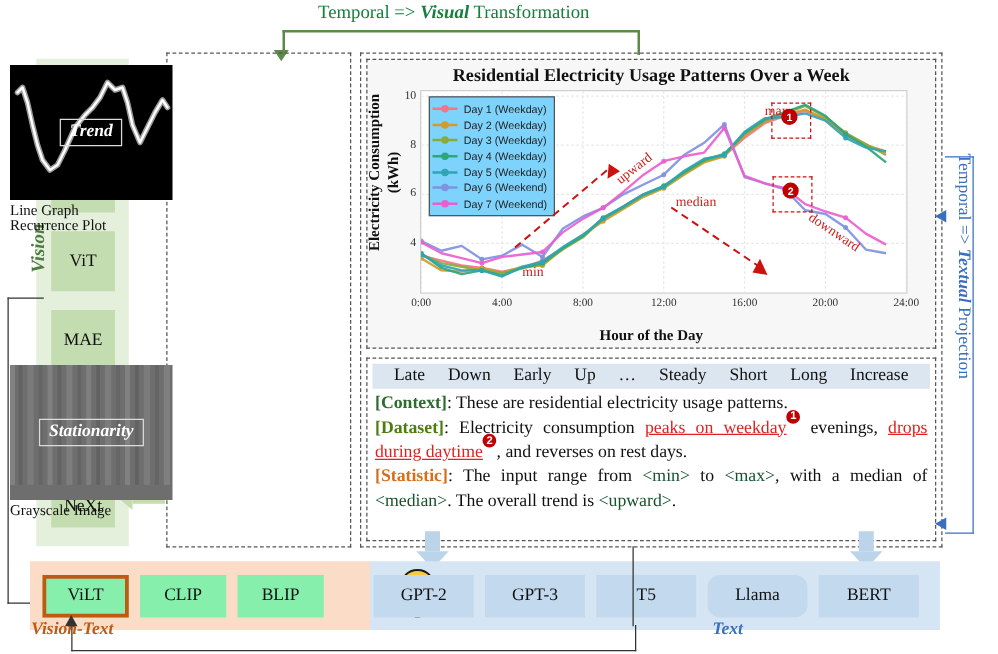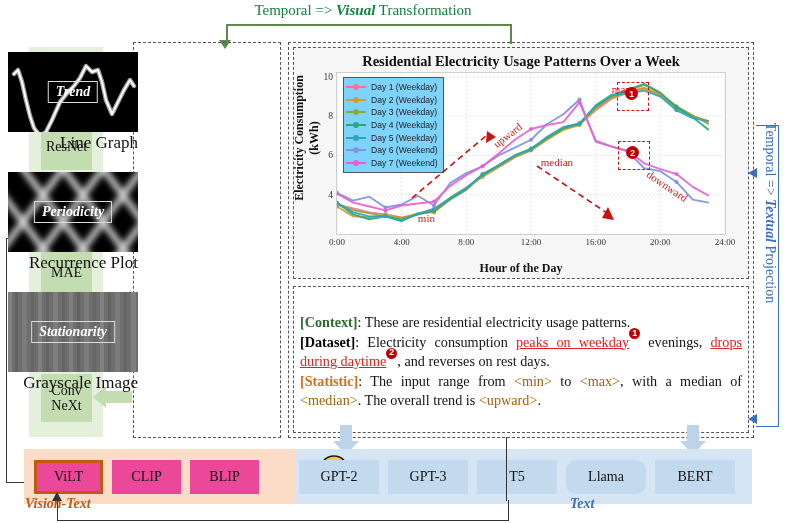--- a/index.html
+++ b/index.html
@@ -28,22 +28,22 @@
   
   #left-wire{left:6px;top:238px;width:28px;height:243px;border-left:1.5px solid #333;
         border-top:1.5px solid #333;border-bottom:1.5px solid #333;}
   #left-wire-head{left:32px;top:474px;width:0;height:0;border-top:5px solid transparent;
         border-bottom:5px solid transparent;border-left:9px solid #333;}
 
   
   #img-col{left:133px;top:42px;width:148px;height:396px;border:1.5px dashed #555;
         box-sizing:border-box;}
   .imcell{position:absolute;left:8px;width:130px;}
-  .imbox{width:130px;height:80px;position:relative;overflow:hidden;text-align:right;}
-  .imcap{text-align:right;font-size:17px;margin-top:1px;}
+  .imbox{width:130px;height:108px;position:relative;overflow:hidden;text-align:right;}
+  .imcap{text-align:left;font-size:12px;margin-top:1px;}
   .imtag{position:absolute;left:50%;top:50%;transform:translate(-50%,-50%);
         border:1.5px solid #dcdcdc;color:#fff;font-style:italic;font-weight:bold;font-size:14px;
         padding:2px 7px;white-space:nowrap;}
 
   
   #art-line{background:#000;}
   
   #art-rec{background:#000;}
   
   #art-gray{background:#6e6e6e;}
@@ -83,43 +83,43 @@
        font-family:"Liberation Sans",sans-serif;font-size:8.5px;font-weight:bold;
        display:flex;align-items:center;justify-content:center;}
 
   
   #token-row{position:absolute;left:4px;top:4px;right:4px;height:20px;background:#dce6f1;
        display:flex;align-items:center;justify-content:space-around;font-size:14px;padding:0 8px;
        box-sizing:border-box;}
   #para{position:absolute;left:6px;top:26px;right:6px;font-size:14.2px;line-height:19.5px;
        text-align:justify;}
   .kctx{color:#2e6b2e;font-weight:bold;}
-  .kds{color:#000000;font-weight:bold;}
+  .kds{color:#4d7c0f;font-weight:bold;}
   .kst{color:#d4701b;font-weight:bold;}
-  .red{color:#a16207;}
+  .red{color:#14532d;}
   .redu{color:#dd2222;text-decoration:underline;}
   .sup{font-size:9px;vertical-align:super;}
 
   
   #right-label{left:660px;top:205px;width:220px;text-align:center;font-size:14px;color:#3a6fbd;
        transform:rotate(90deg);}
   #right-label .it{font-style:italic;font-weight:bold;}
   #right-bracket{left:756px;top:125px;width:22px;height:300px;
        border-top:1.5px solid #3a6fbd;border-right:1.5px solid #3a6fbd;border-bottom:1.5px solid #3a6fbd;}
   #right-arrow{left:748px;top:168px;width:0;height:0;border-top:5px solid transparent;
        border-bottom:5px solid transparent;border-right:9px solid #3a6fbd;}
   #right-arrow2{left:748px;top:414px;width:0;height:0;border-top:5px solid transparent;
        border-bottom:5px solid transparent;border-right:9px solid #3a6fbd;}
 
   
   #vt-band{left:24px;top:449px;width:272px;height:55px;background:#fbdcc6;}
   #tx-band{left:296px;top:449px;width:456px;height:55px;background:#d6e5f3;}
   .mbox{position:absolute;top:460px;height:34px;display:flex;align-items:center;
        justify-content:center;font-size:14px;}
-  .vtbox{background:#ec4899;}
+  .vtbox{background:#86efac;}
   .txbox{background:#c3d9ee;}
   #vilt{border:3px solid #c05a13;box-sizing:border-box;}
   #vision-text-label{left:25px;top:496px;font-size:14px;font-weight:bold;font-style:italic;color:#c05a13;}
   #text-label{left:570px;top:496px;font-size:14px;font-weight:bold;font-style:italic;color:#3a6fbd;}
 
   
   #bot-wire{left:57px;top:500px;width:450px;height:20px;border-left:1.5px solid #333;
        border-bottom:1.5px solid #333;border-right:1.5px solid #333;}
   #bot-wire-head{left:52px;top:492px;width:0;height:0;border-left:5px solid transparent;
        border-right:5px solid transparent;border-bottom:9px solid #333;}
@@ -172,40 +172,20 @@
     <svg width="130" height="96" viewBox="0 0 130 96">
       <polyline points="6,22 10,18 14,30 18,48 22,64 26,76 32,84 38,80 44,68 52,50 60,40 66,34 72,26 78,14 84,20 90,18 94,30 98,48 104,62 110,50 116,38 122,28 126,34" fill="none" stroke="#cfcfcf" stroke-width="4.5" stroke-linejoin="round" stroke-linecap="round" opacity="0.75"></polyline>
       <polyline points="6,22 10,18 14,30 18,48 22,64 26,76 32,84 38,80 44,68 52,50 60,40 66,34 72,26 78,14 84,20 90,18 94,30 98,48 104,62 110,50 116,38 122,28 126,34" fill="none" stroke="#ffffff" stroke-width="2" stroke-linejoin="round" stroke-linecap="round"></polyline>
     </svg>
     <div class="imtag">Trend</div>
   </div>
   <div class="imcap">Line Graph</div>
 </div>
 
 <div class="imcell abs" style="top:172px">
-  <div class="imbox" id="art-rec">
-    <svg width="130" height="96" viewBox="0 0 130 96">
-      <defs>
-        <filter id="blr">
-            <feGaussianBlur stdDeviation="3"></feGaussianBlur>
-          </filter>
-      </defs>
-      <g filter="url(#blr)" stroke="#d8d8d8" stroke-width="6" fill="none">
-        <line x1="-30" y1="-10" x2="60" y2="110"></line>
-        <line x1="10" y1="-10" x2="100" y2="110"></line>
-        <line x1="50" y1="-10" x2="140" y2="110"></line>
-        <line x1="90" y1="-10" x2="180" y2="110"></line>
-        <line x1="-30" y1="110" x2="60" y2="-10"></line>
-        <line x1="10" y1="110" x2="100" y2="-10"></line>
-        <line x1="50" y1="110" x2="140" y2="-10"></line>
-        <line x1="90" y1="110" x2="180" y2="-10"></line>
-      </g>
-    </svg>
-    <div class="imtag">Periodicity</div>
-  </div>
   <div class="imcap">Recurrence Plot</div>
 </div>
 
 <div class="imcell abs" style="top:292px">
   <div class="imbox" id="art-gray">
     <svg width="130" height="96" viewBox="0 0 130 96">
       <g opacity="0.45">
         <rect x="0" y="0" width="4" height="96" fill="#9a9a9a"></rect>
         <rect x="7" y="0" width="3" height="96" fill="#545454"></rect>
         <rect x="14" y="0" width="5" height="96" fill="#8c8c8c"></rect>
@@ -392,20 +372,31 @@
 
     
     <div class="redbox" style="left:280px;top:9px;width:30px;height:27px;"></div>
     <div class="badge" style="left:288px;top:14px;">1</div>
     <div class="redbox" style="left:281px;top:68px;width:30px;height:27px;"></div>
     <div class="badge" style="left:289px;top:73px;">2</div>
   </div>
 </div>
 
 <div class="abs" id="text-panel">
+  <div id="token-row">
+    <span>Late</span>
+    <span>Down</span>
+    <span>Early</span>
+    <span>Up</span>
+    <span>…</span>
+    <span>Steady</span>
+    <span>Short</span>
+    <span>Long</span>
+    <span>Increase</span>
+  </div>
   <div id="para">
     <div>
       <span class="kctx">[Context]</span><span>: These are residential electricity usage patterns.</span>
     </div>
     <div>
       <span class="kds">[Dataset]</span><span>: Electricity consumption </span><span class="redu">peaks on weekday</span><span class="badge sup" style="position:relative;display:inline-flex;top:-5px;width:11px;height:11px;">1</span><span> evenings, </span><span class="redu">drops during daytime</span><span class="badge sup" style="position:relative;display:inline-flex;top:-5px;width:11px;height:11px;">2</span><span>, and reverses on rest days.</span>
     </div>
     <div>
       <span class="kst">[Statistic]</span><span>: The input range from </span><span class="red">&lt;min&gt;</span><span> to </span><span class="red">&lt;max&gt;</span><span>, with a median of </span><span class="red">&lt;median&gt;</span><span>. The overall trend is </span><span class="red">&lt;upward&gt;</span><span>.</span>
     </div>

